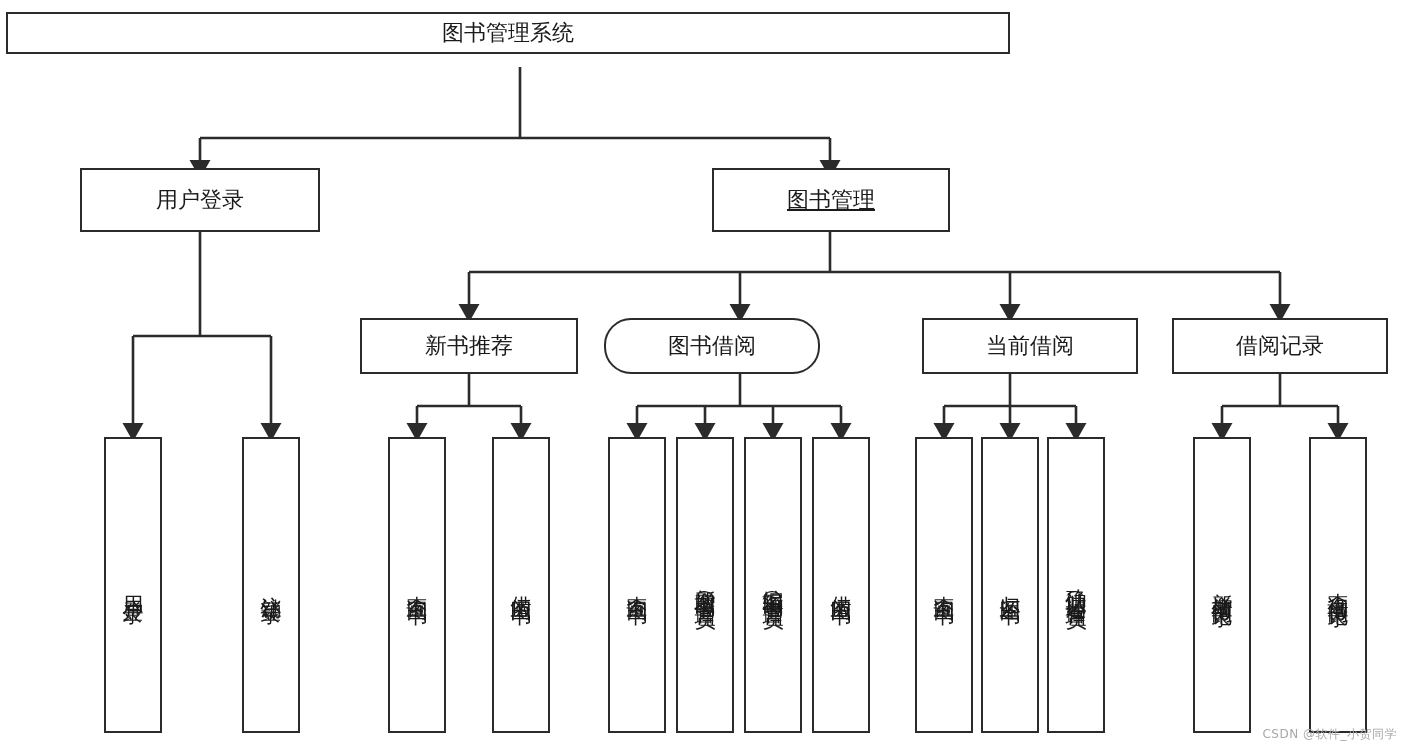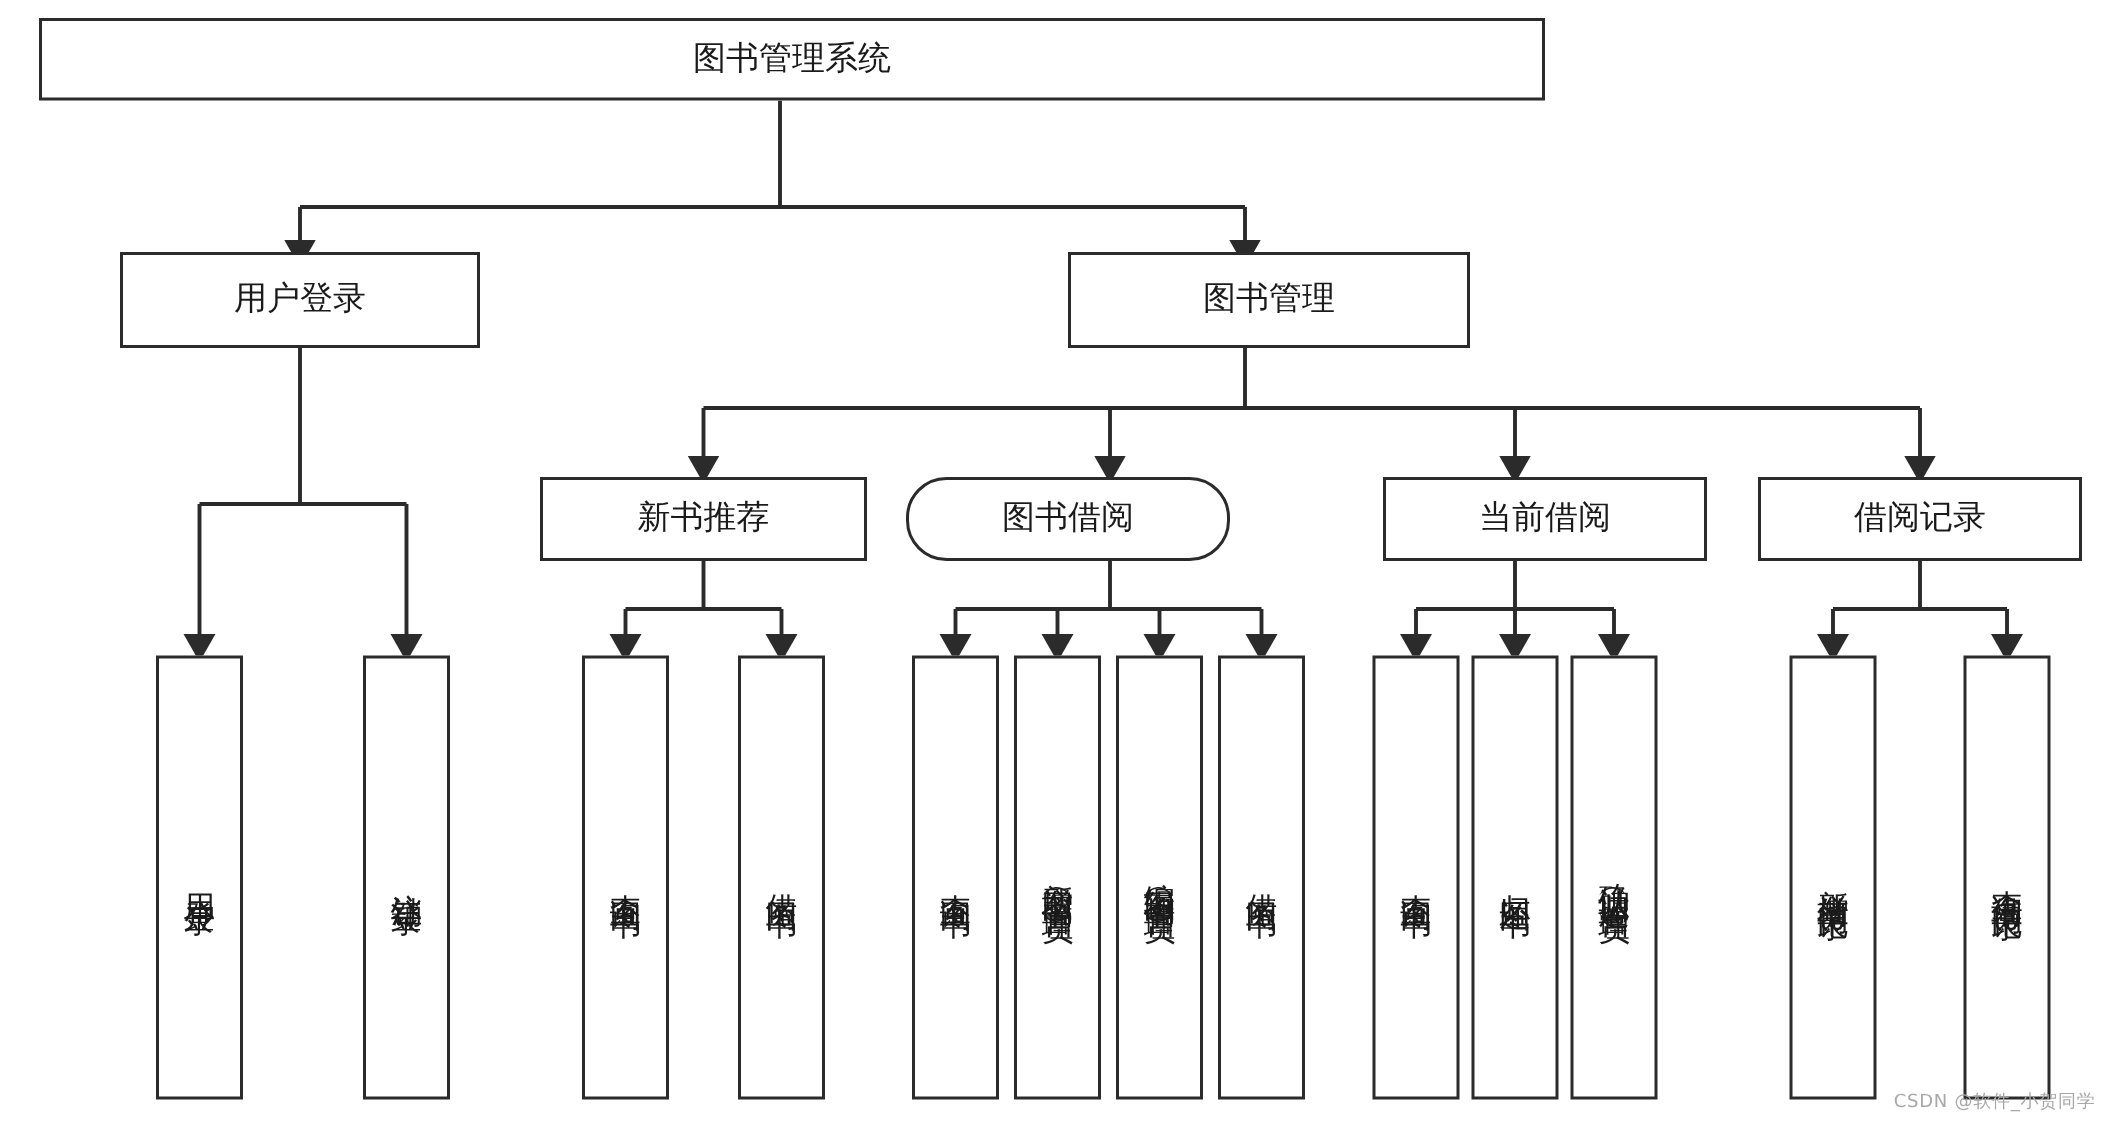--- a/index.html
+++ b/index.html
@@ -118,28 +118,28 @@
       <path d="M1010,406 L1010,431" marker-end="url(#arrowhead)"></path>
       <path d="M1076,406 L1076,431" marker-end="url(#arrowhead)"></path>
 
       <path d="M1280,374 L1280,406"></path>
       <path d="M1222,406 L1338,406"></path>
       <path d="M1222,406 L1222,431" marker-end="url(#arrowhead)"></path>
       <path d="M1338,406 L1338,431" marker-end="url(#arrowhead)"></path>
     </g>
   </svg>
 
-  <div class="node node-root" style="left:26px; top:12px; width:1004px; height:55px;">
+  <div class="node node-root" style="left:6px; top:12px; width:1004px; height:42px;">
     <span class="node-label">图书管理系统</span>
   </div>
 
   <div class="node node-l1" style="left:80px; top:168px; width:240px; height:64px;">
     <span class="node-label">用户登录</span>
   </div>
-  <div class="node node-l1" style="left:712px; top:168px; width:268px; height:64px;">
+  <div class="node node-l1" style="left:712px; top:168px; width:238px; height:64px;text-decoration:underline;">
     <span class="node-label">图书管理</span>
   </div>
 
   <div class="node node-l2" style="left:360px; top:318px; width:218px; height:56px;">
     <span class="node-label">新书推荐</span>
   </div>
   <div class="node node-l2" style="left:604px; top:318px; width:216px; height:56px;border-radius:27px;">
     <span class="node-label">图书借阅</span>
   </div>
   <div class="node node-l2" style="left:922px; top:318px; width:216px; height:56px;">

